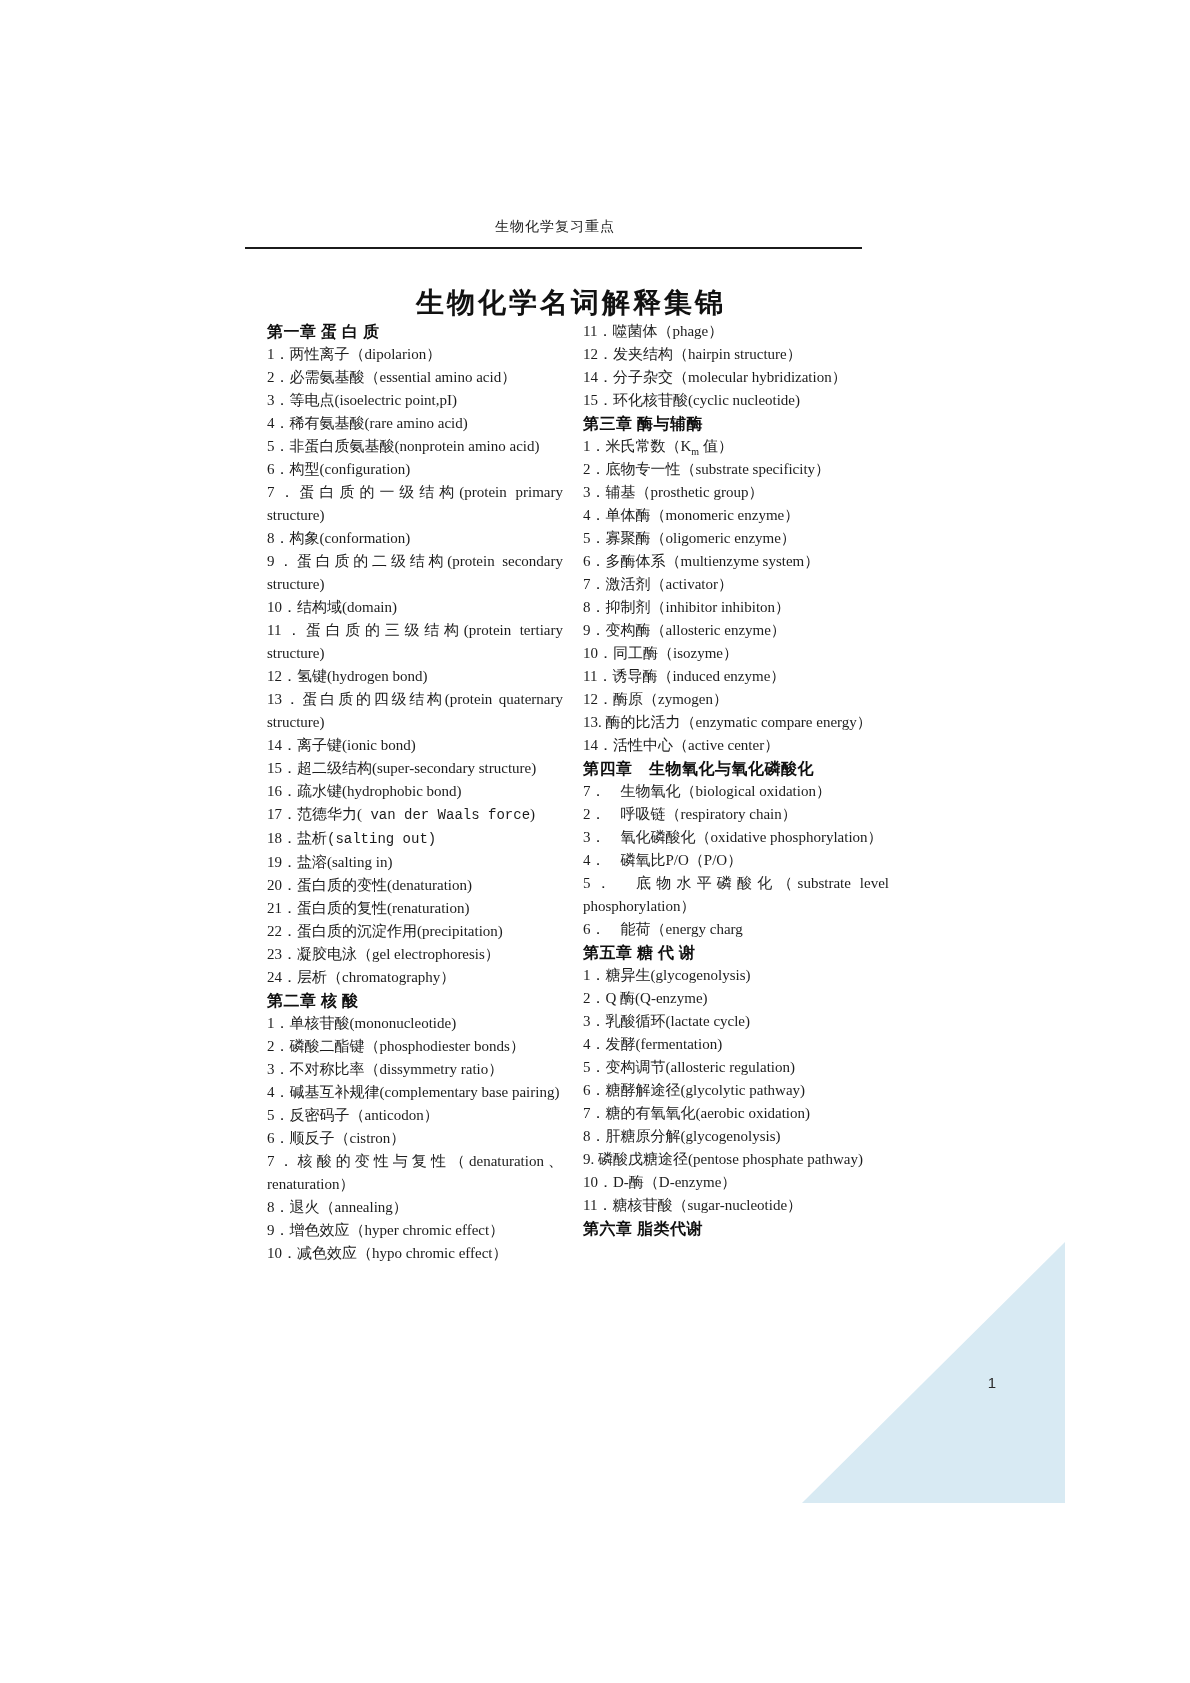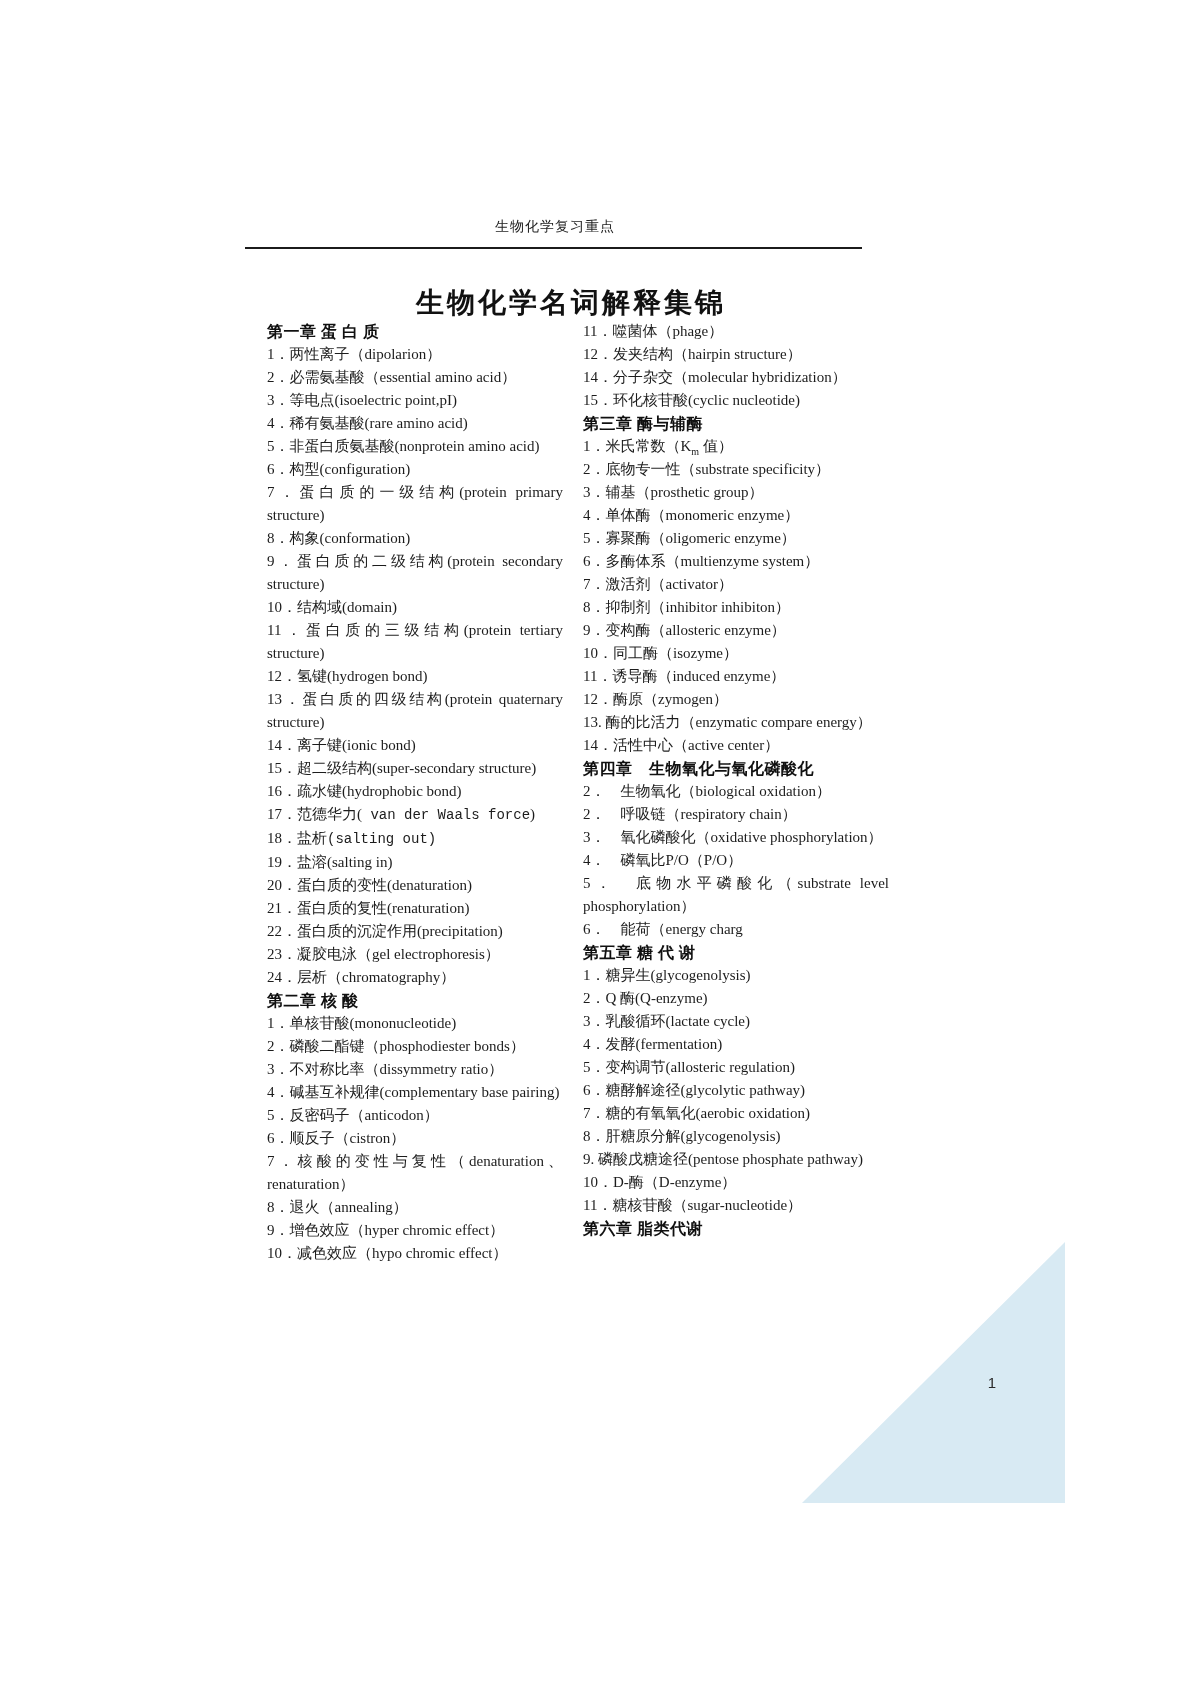--- a/index.html
+++ b/index.html
@@ -162,21 +162,21 @@
         <div class="line item">6．多酶体系（multienzyme system）</div>
         <div class="line item">7．激活剂（activator）</div>
         <div class="line item">8．抑制剂（inhibitor inhibiton）</div>
         <div class="line item">9．变构酶（allosteric enzyme）</div>
         <div class="line item">10．同工酶（isozyme）</div>
         <div class="line item">11．诱导酶（induced enzyme）</div>
         <div class="line item">12．酶原（zymogen）</div>
         <div class="line item">13. 酶的比活力（enzymatic compare energy）</div>
         <div class="line item">14．活性中心（active center）</div>
         <div class="line chapter">第四章　生物氧化与氧化磷酸化</div>
-        <div class="line item">2．　生物氧化（biological oxidation）</div>
+        <div class="line item">7．　生物氧化（biological oxidation）</div>
         <div class="line item">2．　呼吸链（respiratory chain）</div>
         <div class="line item">3．　氧化磷酸化（oxidative phosphorylation）</div>
         <div class="line item">4．　磷氧比P/O（P/O）</div>
         <div class="line item">5．　底物水平磷酸化（substrate level phosphorylation）</div>
         <div class="line item">6．　能荷（energy charg</div>
         <div class="line chapter">第五章 糖 代 谢</div>
         <div class="line item">1．糖异生(glycogenolysis)</div>
         <div class="line item">2．Q 酶(Q-enzyme)</div>
         <div class="line item">3．乳酸循环(lactate cycle)</div>
         <div class="line item">4．发酵(fermentation)</div>

